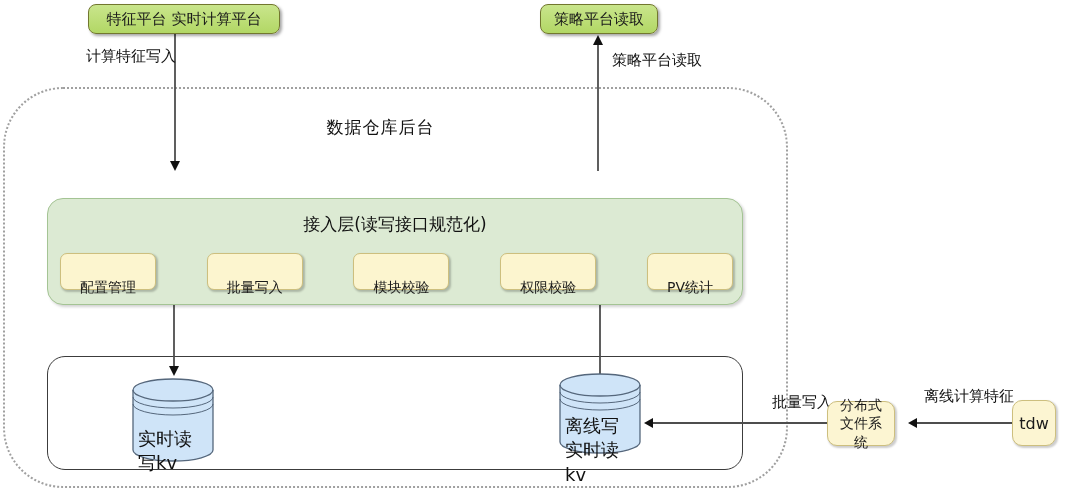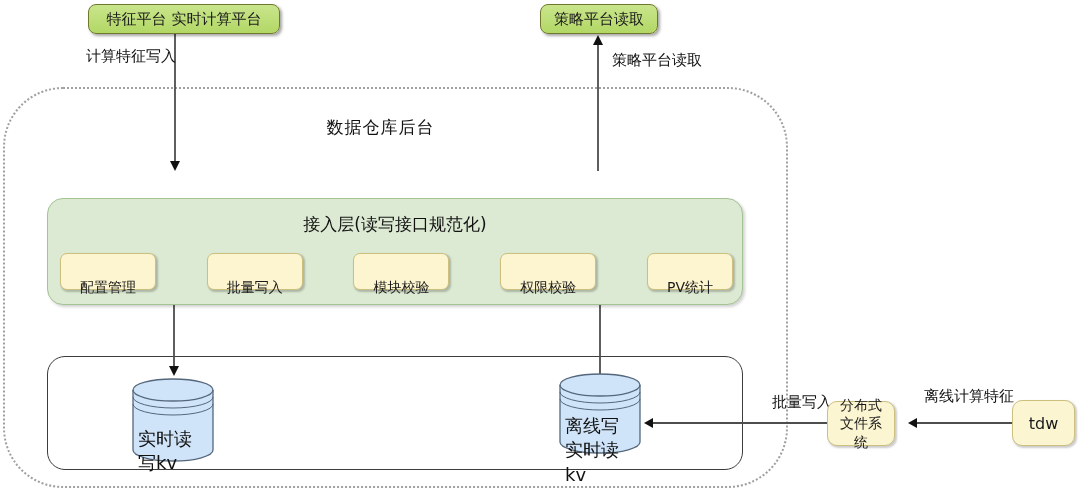--- a/index.html
+++ b/index.html
@@ -117,21 +117,21 @@
     background: #fcf5d2;
     border: 1px solid #cdbf7e;
     border-radius: 10px;
     box-shadow: 1.5px 1.5px 2px rgba(0,0,0,0.2);
     display: flex;
     align-items: center;
     justify-content: center;
     text-align: center;
   }
   .ext-node.dfs { left: 827px; top: 401px; width: 68px; height: 45px; font-size: 14px; line-height: 1.3; padding: 0 6px; }
-  .ext-node.tdw { left: 1012px; top: 400px; width: 63px; height: 46px; font-size: 16px; }
+  .ext-node.tdw { left: 1012px; top: 400px; width: 44px; height: 46px; font-size: 16px; }
 
   
   .edge-label {
     position: absolute;
     font-size: 15px;
     color: #111;
     white-space: nowrap;
   }
   .edge-label.write-in  { left: 86px;  top: 47px; }
   .edge-label.policy-read { left: 612px; top: 51px; }

